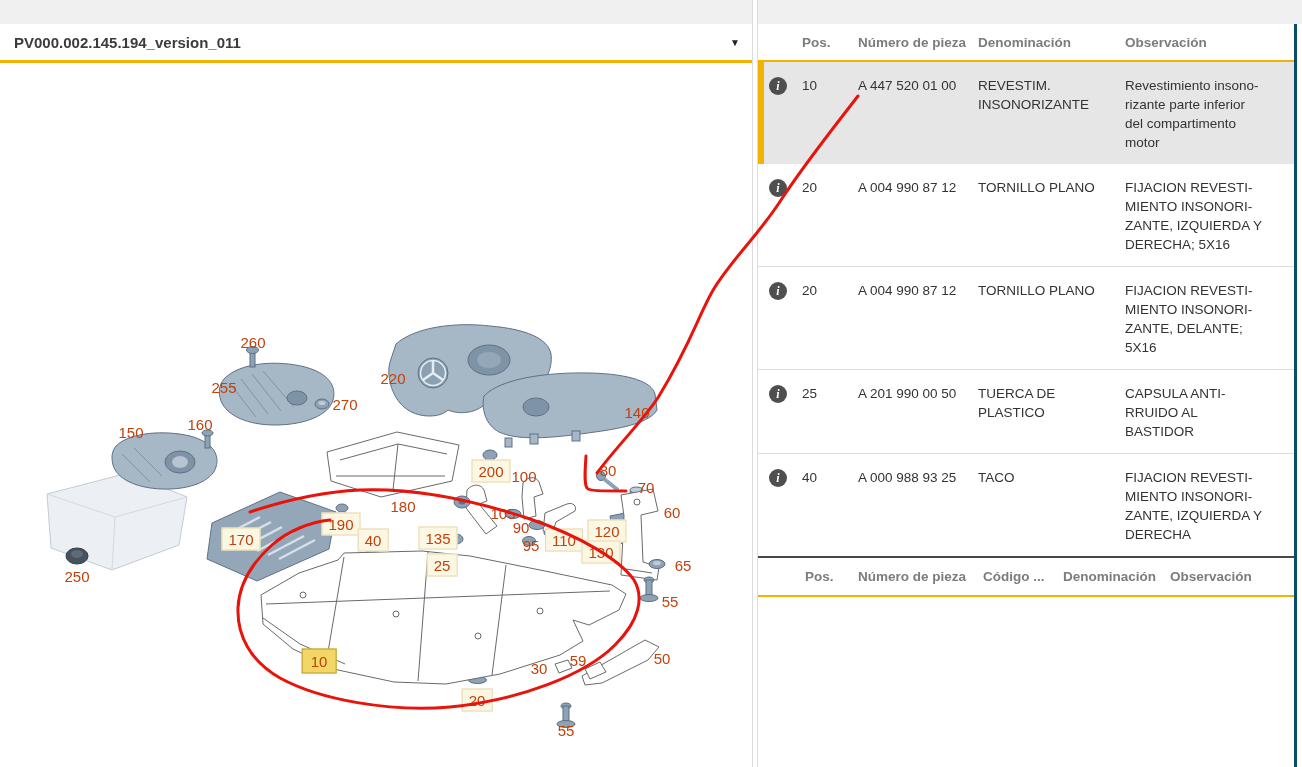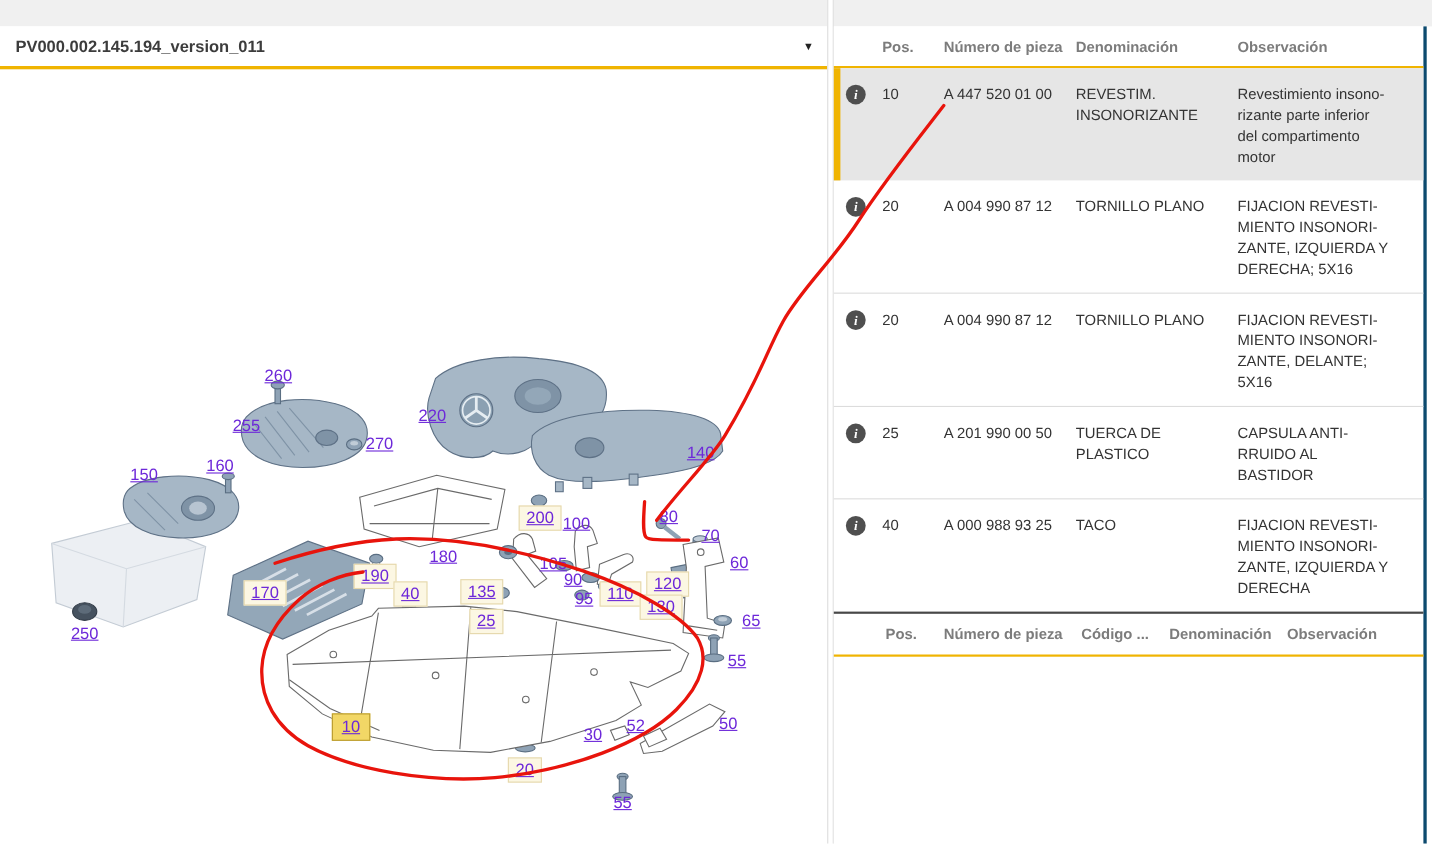--- a/index.html
+++ b/index.html
@@ -14,22 +14,22 @@
   .left-panel { position:absolute; left:0; top:24px; width:752px; height:682px; background:#fff; }
   .selector-row { position:relative; height:36px; display:flex; align-items:center; cursor:pointer; }
   .selector-text { margin-left:14px; font-size:15px; font-weight:bold; color:#3c3c3c; }
   .selector-arrow { position:absolute; right:12px; font-size:10px; color:#222; }
   .gold-rule { height:3px; background:#f0b400; }
 
   .diagram { position:absolute; left:0; top:63px; width:752px; height:704px; }
   .diagram svg.parts { position:absolute; left:0; top:-63px; }
 
   
-  .callout { position:absolute; transform:translate(-50%,-50%); font-size:15px; color:#6d28d9;
-             white-space:nowrap; line-height:1; padding:3px 4px;text-decoration:underline; }
+  .callout { position:absolute; transform:translate(-50%,-50%); font-size:15px; color:#c2410c;
+             white-space:nowrap; line-height:1; padding:3px 4px; }
   .callout.boxed { background:#fcf7e3; border:1px solid #e5d8ac; padding:3px 6px; }
   .callout.selected { background:#f2d766; border:1px solid #b99b2e; padding:4px 8px; }
 
   
   .divider { position:absolute; left:752px; top:0; width:6px; height:767px; background:#fff;
              border-left:1px solid #dcdcdc; border-right:1px solid #dcdcdc; }
 
   
   .right-panel { position:absolute; left:758px; top:24px; width:539px; height:743px; background:#fff;
                  border-right:3px solid #0c4a6e; }
@@ -209,21 +209,21 @@
           <div class="callout" style="left: 672px; top: 425px;">60</div>
           <div class="callout" style="left: 683px; top: 478px;">65</div>
           <div class="callout boxed" style="left: 341px; top: 437px;">190</div>
           <div class="callout boxed" style="left: 241px; top: 452px;">170</div>
           <div class="callout boxed" style="left: 373px; top: 453px;">40</div>
           <div class="callout boxed" style="left: 438px; top: 451px;">135</div>
           <div class="callout boxed" style="left: 442px; top: 478px;">25</div>
           <div class="callout" style="left: 77px; top: 489px;">250</div>
           <div class="callout selected" style="left: 319px; top: 574px;">10</div>
           <div class="callout" style="left: 539px; top: 581px;">30</div>
-          <div class="callout" style="left: 578px; top: 573px;">52</div>
+          <div class="callout" style="left: 578px; top: 573px;">59</div>
           <div class="callout boxed" style="left: 477px; top: 613px;">20</div>
           <div class="callout" style="left: 670px; top: 514px;">55</div>
           <div class="callout" style="left: 662px; top: 571px;">50</div>
           <div class="callout" style="left: 566px; top: 643px;">55</div>
         </div>
     </div>
   </div>
 
   <div class="divider"></div>
 

